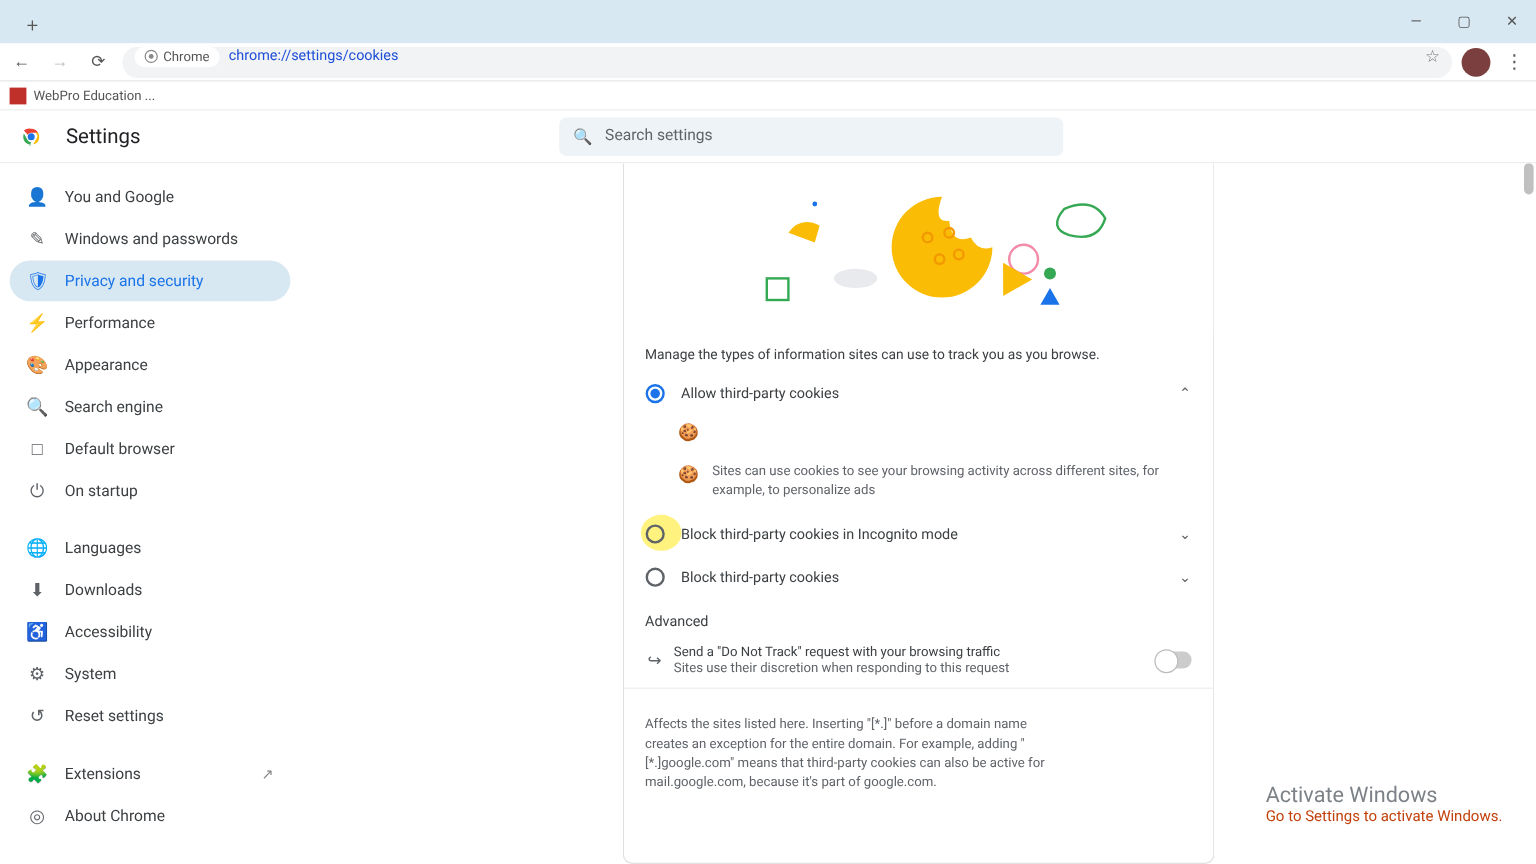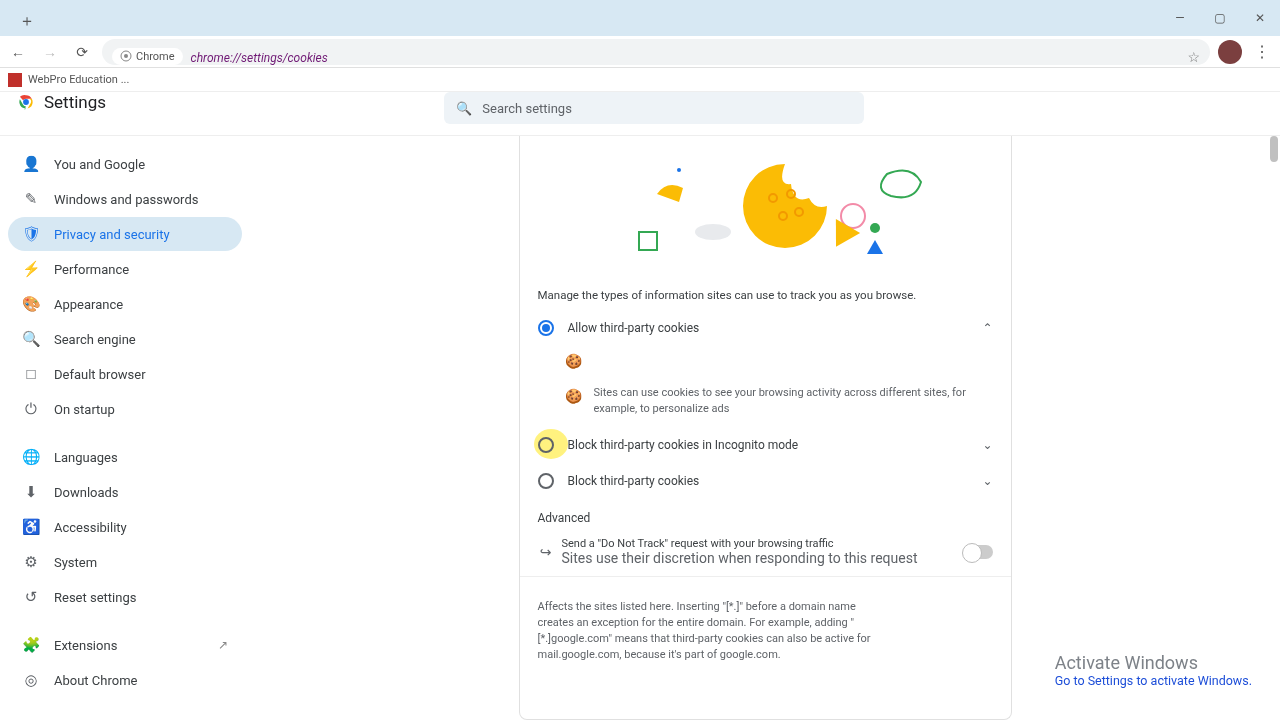--- a/index.html
+++ b/index.html
@@ -9,33 +9,33 @@
 .titlebar { height: 36px; background: #d7e8f3; display: flex; align-items: flex-end; padding-left: 8px; position: relative; }
 .tab { background: #fff; border-radius: 8px 8px 0 0; display: flex; align-items: center; padding: 0 10px; height: 30px; min-width: 140px; gap: 6px; font-size: 11px; color: #555; }
 .tab-favicon { width: 14px; height: 14px; }
 .tab-close { font-size: 14px; color: #777; cursor: pointer; margin-left: auto; }
 .newtab { width: 26px; height: 26px; display:flex; align-items:center; justify-content:center; color:#555; cursor:pointer; font-size:16px; margin-left:6px; margin-bottom:2px;}
 .window-controls { position: absolute; right: 0; top: 0; height: 100%; display: flex; }
 .window-btn { width: 40px; display: flex; align-items: center; justify-content: center; color: #555; font-size: 12px; cursor: pointer; }
 
 .toolbar { height: 32px; background: #fff; border-bottom: 1px solid #e0e0e0; display: flex; align-items: center; padding: 0 6px; gap: 8px; }
 .nav-btn { width: 24px; height: 24px; display: flex; align-items: center; justify-content: center; color: #555; border-radius: 50%; cursor: pointer; font-size: 14px; }
-.addr { flex: 1; height: 26px; background: #f1f3f4; border-radius: 14px; display: flex; align-items: flex-end; padding: 0 10px; gap: 8px; font-size: 12px; color: #555; }
+.addr { flex: 1; height: 26px; background: #f1f3f4; border-radius: 14px; display: flex; align-items: flex-start; padding: 0 10px; gap: 8px; font-size: 12px; color: #555; }
 .addr-chip { background: #fff; padding: 2px 8px; border-radius: 10px; display:flex; align-items:center; gap:4px; font-size:11px; color:#555; }
-.addr-url { color: #701a75; font-style: italic; }
+.addr-url { color: #1d4ed8; }
 .star { color: #777; margin-left: auto; font-size: 14px; cursor:pointer; }
 .avatar { width: 24px; height: 24px; border-radius: 50%; background: #7b3f3f; cursor:pointer; }
 .kebab { width: 24px; text-align: center; color: #555; cursor:pointer; font-size: 16px; }
 
 .bookmarks { height: 24px; background:#fff; display:flex; align-items:center; padding:0 8px; gap:6px; font-size:11px; color:#555; border-bottom:1px solid #eee; }
 .bk-fav { width:14px; height:14px; background:#c0302b; }
 
 
 .app { position: absolute; top: 92px; left: 0; right: 0; bottom: 0; }
-.app-header { height: 44px; display:flex; padding:0 16px; gap:8px; border-bottom:1px solid #eee; }
+.app-header { height: 44px; display:flex; align-items:center; padding:0 16px; gap:19px; border-bottom:1px solid #eee; }
 .chrome-logo { width: 20px; height: 20px; }
 .app-title { font-size: 17px; color:#202124; }
 .search-wrap { margin-left: 330px; }
 .search-box { width: 420px; height: 32px; background:#eef3f7; border-radius: 6px; display:flex; align-items:center; padding:0 12px; gap:10px; color:#5f6368; font-size:13px; }
 
 
 .surface { display:flex; height: calc(100% - 44px); }
 .sidebar { width: 250px; padding: 10px 8px; }
 .side-item { display:flex; align-items:center; gap:14px; height:34px; padding:0 14px; border-radius: 17px; color:#3c4043; font-size:13px; cursor:pointer; margin:1px 0; }
 .side-item .ic { width:18px; text-align:center; color:#5f6368; font-size:15px; }
@@ -65,36 +65,36 @@
 
 .highlighted { position:relative; }
 .highlighted::before { content:''; position:absolute; left:-4px; top:2px; width:34px; height:30px; background:rgba(255,230,0,0.5); border-radius:50%; z-index:0; }
 .highlighted > * { position:relative; z-index:1; }
 
 .section-title { padding: 12px 18px 6px; font-size:12px; color:#3c4043; }
 
 .dnt { display:flex; align-items:center; padding: 6px 18px 10px; gap:8px; }
 .dnt-ic { color:#5f6368; font-size:14px; width:16px; text-align:center; }
 .dnt-text { font-size:11px; color:#3c4043; }
-.dnt-sub { font-size:14px; color:#5f6368; }
+.dnt-sub { font-size:11px; color:#5f6368; }
 .switch { margin-left:auto; width:30px; height:14px; background:#ccc; border-radius:7px; position:relative; cursor:pointer; }
 .switch::after { content:''; position:absolute; left:-1px; top:-2px; width:18px; height:18px; background:#fff; border:1px solid #bbb; border-radius:50%; }
 
 .linkrow { display:flex; align-items:center; height:40px; padding:0 18px; font-size:12px; color:#3c4043; border-top:1px solid #eee; cursor:pointer; }
 .linkrow .chev { font-size:12px; }
 
 .allow-block { padding: 14px 18px 16px; border-top:1px solid #eee; }
 .allow-head { display:flex; align-items:center; }
 .allow-title { font-size:12px; font-weight:600; color:#3c4043; }
 .add-btn { margin-left:auto; border:1px solid #ccd5e0; color:#1a73e8; font-size:12px; padding:5px 14px; border-radius:4px; cursor:pointer; background:#fff; }
 .allow-desc { font-size:11px; color:#5f6368; line-height:1.45; margin-top:8px; max-width:340px; }
 
 .activate { position:absolute; right:28px; bottom:32px; text-align:left; color:#8a8f95; }
 .activate h4 { font-size:18px; font-weight:400; color:#7d8288; }
-.activate p { font-size:12.5px; color:#1d4ed8; }
+.activate p { font-size:12.5px; color:#c2410c; }
 
 
 svg { display:block; }
 </style>
 </head>
 <body>
 
 <div class="titlebar">
   <div class="newtab">＋</div>
   <div class="window-controls">

